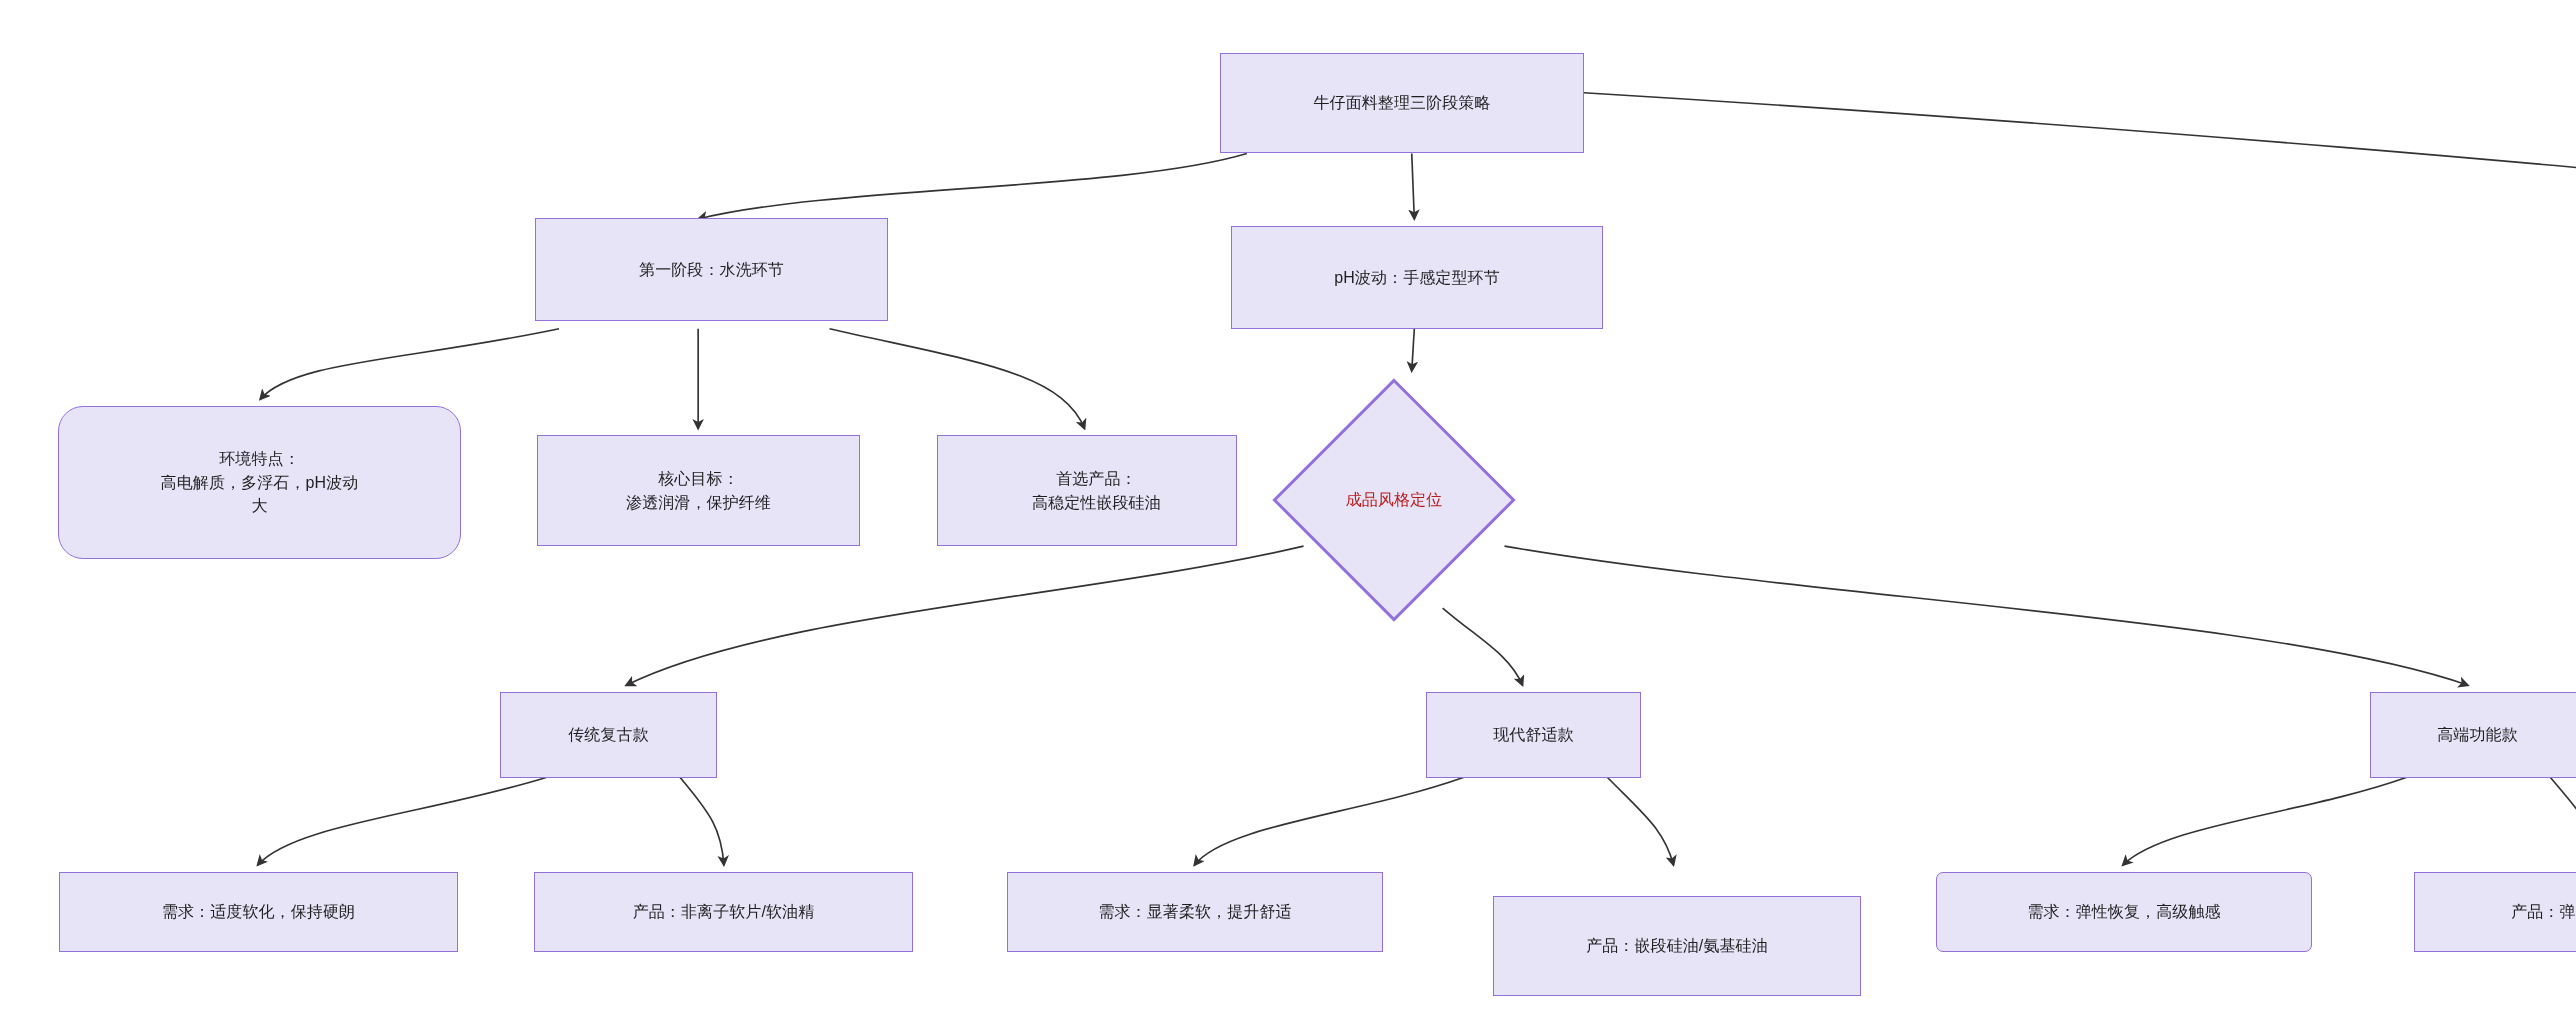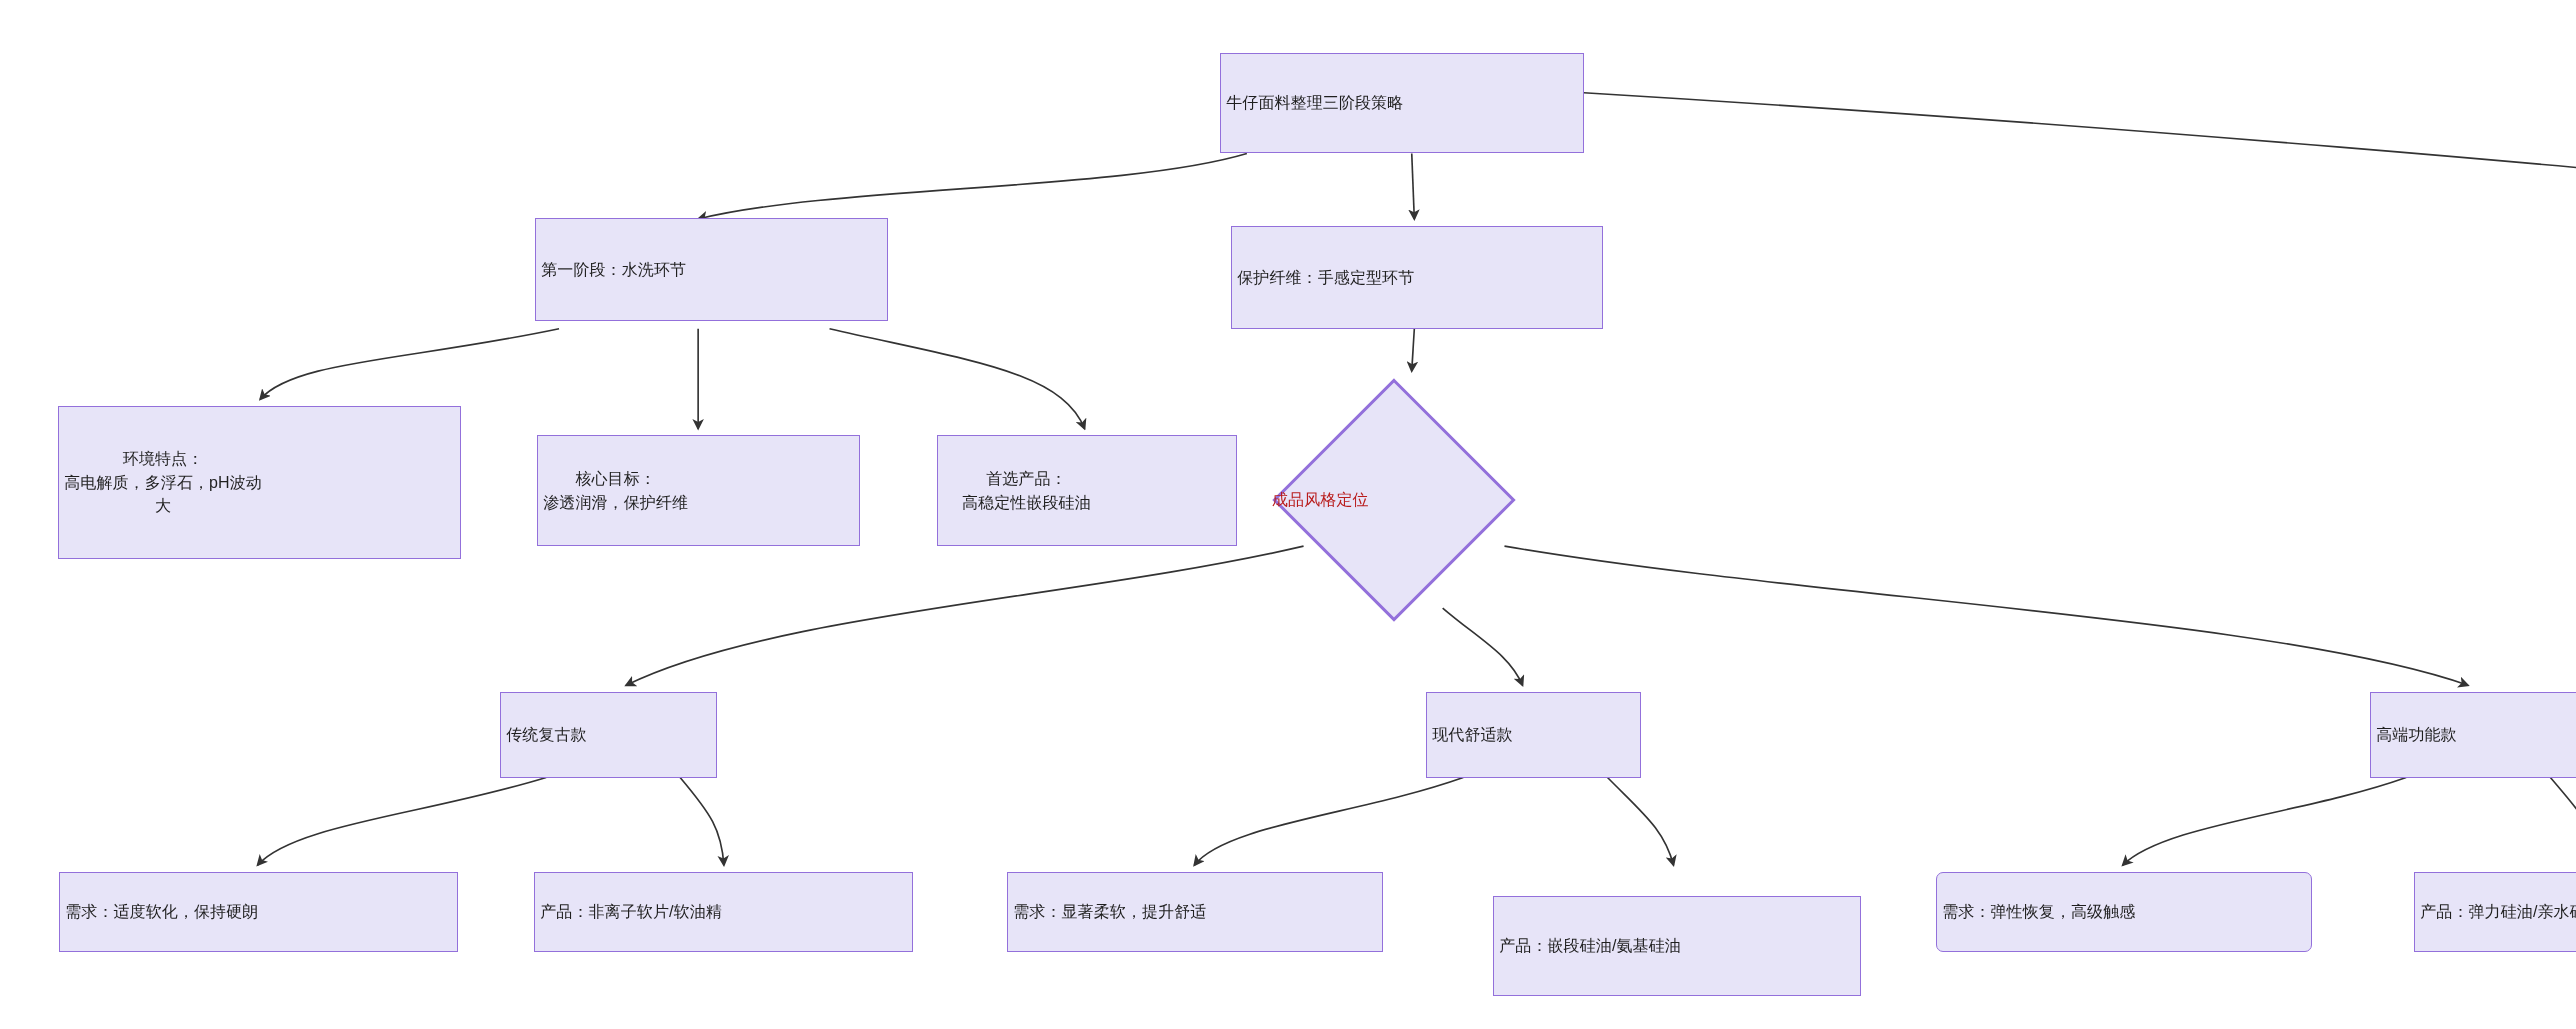--- a/index.html
+++ b/index.html
@@ -34,20 +34,21 @@
     fill: #333333;
     stroke: none;
   }
   .node {
     position: absolute;
     box-sizing: border-box;
     background: #e7e4f8;
     border: 1.5px solid #9370db;
     display: flex;
     align-items: center;
+    justify-content: center;
     text-align: center;
     color: #1f1f1f;
     font-size: 16px;
     line-height: 1.48;
     padding: 3.1px 5.2px;
     white-space: pre-line;
     letter-spacing: 0.1px;
   }
   .node.diamond {
     background: transparent;
@@ -103,22 +104,22 @@
         <path class="edge" d="M 3120 1509 C 3190 1580 3230 1610 3248 1679" marker-end="url(#arrow)"></path>
         <path class="edge" d="M 4670 1509 C 4470 1580 4200 1600 4120 1679" marker-end="url(#arrow)"></path>
         <path class="edge" d="M 4950 1509 C 5010 1580 5040 1610 5048 1679" marker-end="url(#arrow)"></path>
         <path class="edge" d="M 5740 1509 C 5790 1570 5840 1620 5880 1662" marker-end="url(#arrow)"></path>
         <path class="edge" d="M 6230 1509 C 6180 1570 6100 1620 6035 1662" marker-end="url(#arrow)"></path>
       </g>
   </svg>
   <div id="node-layer">
       <div class="node" style="left: 1220px; top: 53px; width: 364px; height: 100px;"><span>牛仔面料整理三阶段策略</span></div>
       <div class="node" style="left: 535px; top: 210px; width: 353px; height: 103px; margin-top: 8px;"><span>第一阶段：水洗环节</span></div>
-      <div class="node" style="left: 1231px; top: 226px; width: 372px; height: 103px;"><span>保护纤维：手感定型环节</span></div>
-      <div class="node" style="left: 58px; top: 406px; width: 403px; height: 153px;"><span>环境特点：
+      <div class="node" style="left: 1231px; top: 226px; width: 372px; height: 103px;"><span>pH波动：手感定型环节</span></div>
+      <div class="node" style="left: 58px; top: 406px; width: 403px; height: 153px; border-radius: 25px;"><span>环境特点：
 高电解质，多浮石，pH波动
 大</span></div>
       <div class="node" style="left: 537px; top: 435px; width: 323px; height: 111px;"><span>核心目标：
 渗透润滑，保护纤维</span></div>
       <div class="node" style="left: 937px; top: 435px; width: 300px; height: 111px; padding-left: 24px;"><span>首选产品：
 高稳定性嵌段硅油</span></div>
       <div class="node diamond" style="left: 1272px; top: 378px; width: 244px; height: 244px;"><svg class="diamond-shape" viewBox="0 0 100 100" preserveAspectRatio="none">
           <polygon points="50,1 99,50 50,99 1,50" vector-effect="non-scaling-stroke"></polygon>
         </svg><span class="diamond-label">成品风格定位</span></div>
       <div class="node" style="left: 500px; top: 692px; width: 217px; height: 86px;"><span>传统复古款</span></div>

